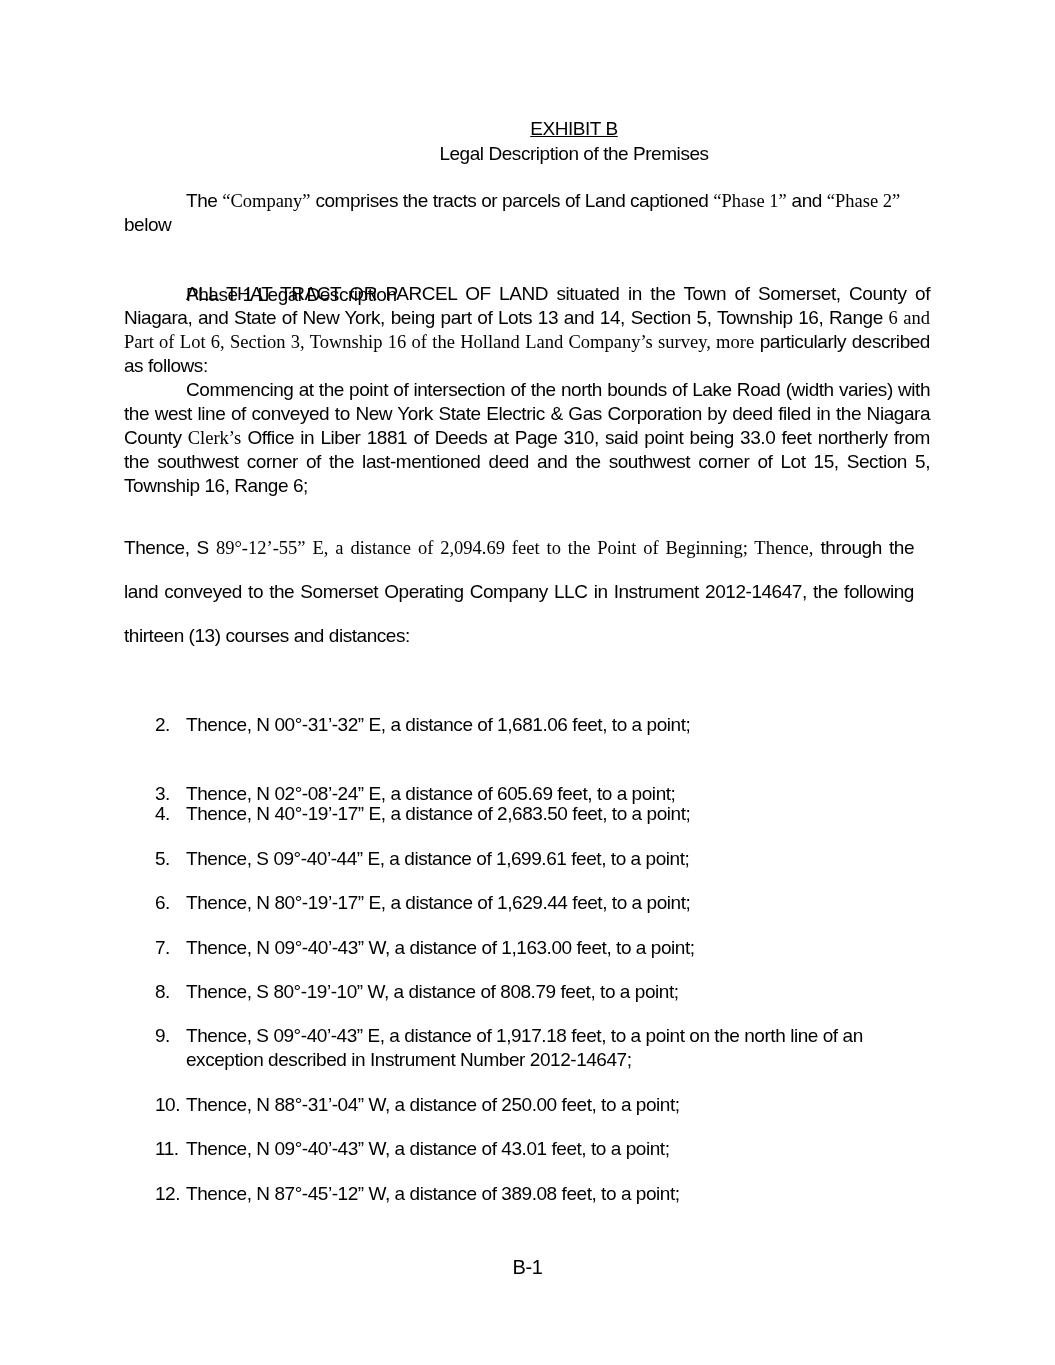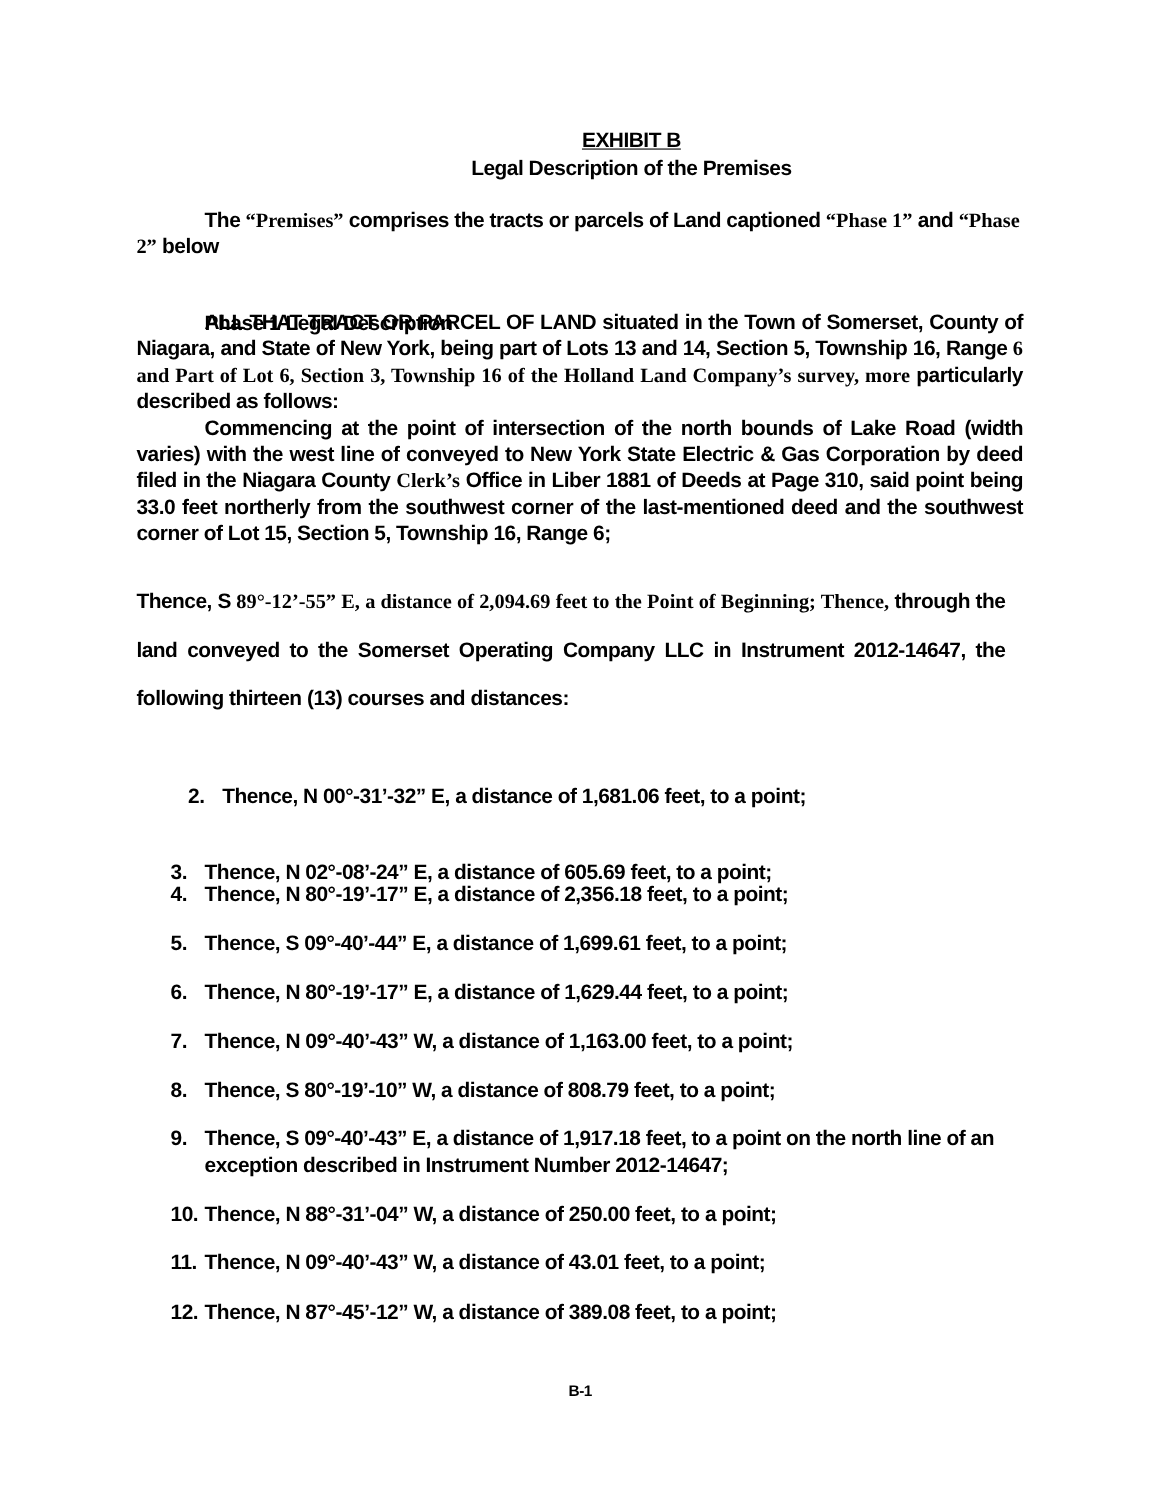--- a/index.html
+++ b/index.html
@@ -1,60 +1,60 @@
 <!DOCTYPE html>
 <html><head>
 <meta charset="utf-8">
 <style>
   html, body { margin: 0; padding: 0; background: #ffffff; }
   body { width: 1055px; height: 1365px; position: relative; overflow: hidden; color: #000; font-family: "Liberation Sans", sans-serif; }
   .page { position: absolute; left: 0; top: 0; width: 1055px; height: 1365px; }
-  .narrow { font-size: 19px; letter-spacing: -0.45px; font-weight: bold; }
+  .narrow { font-size: 19px; letter-spacing: -0.45px; }
   .title { position: absolute; top: 118px; left: 0; width: 1148px; text-align: center; font-size: 19px; text-decoration: underline; }
   .subtitle { position: absolute; top: 143px; left: 0; width: 1148px; text-align: center; }
   .block { position: absolute; left: 124px; width: 806px; line-height: 24px; }
   .indent { text-indent: 62px; }
   .justify { text-align: justify; }
   .serif { font-family: "Liberation Serif", serif; letter-spacing: 0; font-size: 18.5px; }
   .wide-lines { line-height: 44px; }
   .course { position: absolute; left: 155px; width: 760px; line-height: 24px; }
   .course .num { display: inline-block; width: 31px; }
   .course .txt { }
   .course.two-line .txt { display: inline-block; vertical-align: top; width: 720px; }
-  .footer { position: absolute; top: 1256px; left: 0; width: 1055px; text-align: center; font-size: 14px; }
+  .footer { position: absolute; top: 1256px; left: 0; width: 1055px; text-align: center; font-size: 20px; }
 </style>
 </head>
 <body>
 
 <div class="page narrow">
 
   <div class="title">EXHIBIT B</div>
   <div class="subtitle">Legal Description of the Premises</div>
 
   <div class="block indent" style="top:189px;">
-    <span>The </span><span class="serif">“Premises”</span><span> comprises the tracts or parcels of Land captioned </span><span class="serif">“Phase 1”</span><span> and </span><span class="serif">“Phase 2”</span><span> below</span>
+    <span>The </span><span class="serif">“Company”</span><span> comprises the tracts or parcels of Land captioned </span><span class="serif">“Phase 1”</span><span> and </span><span class="serif">“Phase 2”</span><span> below</span>
   </div>
 
   <div class="block indent" style="top:247px;margin-top:36px;">Phase 1 Legal Description</div>
 
   <div class="block indent justify" style="top:282px;">
     <span>ALL THAT TRACT OR PARCEL OF LAND</span><span> situated in the Town of Somerset, County of Niagara, and State of New York, being part of Lots 13 and 14, Section 5, Township 16, Range </span><span class="serif">6 and Part of Lot 6, Section 3, Township 16 of the Holland Land Company’s survey, more</span><span> particularly described as follows:</span>
   </div>
 
   <div class="block indent justify" style="top:378px;">
     <span>Commencing at the point of intersection of the north bounds of Lake Road (width varies) with the west line of conveyed to New York State Electric &amp; Gas Corporation by deed filed in the Niagara County </span><span class="serif">Clerk’s</span><span> Office in Liber 1881 of Deeds at Page 310, said point being 33.0 feet northerly from the southwest corner of the last-mentioned deed and the southwest corner of Lot 15, Section 5, Township 16, Range 6;</span>
   </div>
 
   <div class="block wide-lines justify" style="top:526px; width:790px;">
     <span>Thence, S </span><span class="serif">89°-12’-55” E, a distance of 2,094.69 feet to the Point of Beginning; Thence,</span><span> through the land conveyed to the Somerset Operating Company LLC in Instrument 2012-14647, the following thirteen (13) courses and distances:</span>
   </div>
 
-  <div class="course" style="top:713px;margin-left:16px;"><span class="num">2.</span><span class="txt">Thence, N 00°-31’-32” E, a distance of 1,681.06 feet, to a point;</span></div>
+  <div class="course" style="top:713px;"><span class="num">2.</span><span class="txt">Thence, N 00°-31’-32” E, a distance of 1,681.06 feet, to a point;</span></div>
   <div class="course" style="top:758px;margin-top:24px;"><span class="num">3.</span><span class="txt">Thence, N 02°-08’-24” E, a distance of 605.69 feet, to a point;</span></div>
-  <div class="course" style="top:802px;"><span class="num">4.</span><span class="txt">Thence, N 80°-19’-17” E, a distance of 2,356.18 feet, to a point;</span></div>
+  <div class="course" style="top:802px;"><span class="num">4.</span><span class="txt">Thence, N 40°-19’-17” E, a distance of 2,683.50 feet, to a point;</span></div>
   <div class="course" style="top:847px;"><span class="num">5.</span><span class="txt">Thence, S 09°-40’-44” E, a distance of 1,699.61 feet, to a point;</span></div>
   <div class="course" style="top:891px;"><span class="num">6.</span><span class="txt">Thence, N 80°-19’-17” E, a distance of 1,629.44 feet, to a point;</span></div>
   <div class="course" style="top:936px;"><span class="num">7.</span><span class="txt">Thence, N 09°-40’-43” W, a distance of 1,163.00 feet, to a point;</span></div>
   <div class="course" style="top:980px;"><span class="num">8.</span><span class="txt">Thence, S 80°-19’-10” W, a distance of 808.79 feet, to a point;</span></div>
   <div class="course two-line" style="top:1024px;"><span class="num">9.</span><span class="txt">Thence, S 09°-40’-43” E, a distance of 1,917.18 feet, to a point on the north line of an exception described in Instrument Number 2012-14647;</span></div>
   <div class="course" style="top:1093px;"><span class="num">10.</span><span class="txt">Thence, N 88°-31’-04” W, a distance of 250.00 feet, to a point;</span></div>
   <div class="course" style="top:1137px;"><span class="num">11.</span><span class="txt">Thence, N 09°-40’-43” W, a distance of 43.01 feet, to a point;</span></div>
   <div class="course" style="top:1182px;"><span class="num">12.</span><span class="txt">Thence, N 87°-45’-12” W, a distance of 389.08 feet, to a point;</span></div>
 
   <div class="footer">B-1</div>

